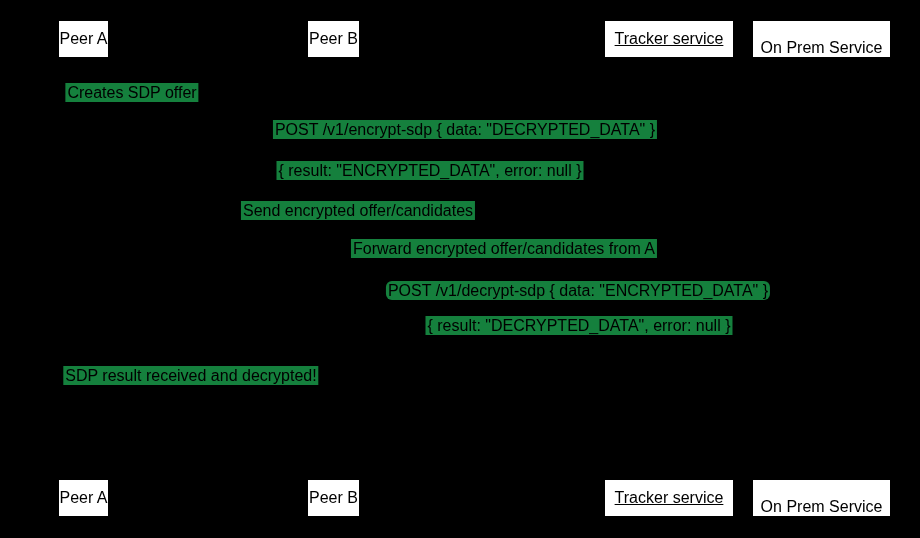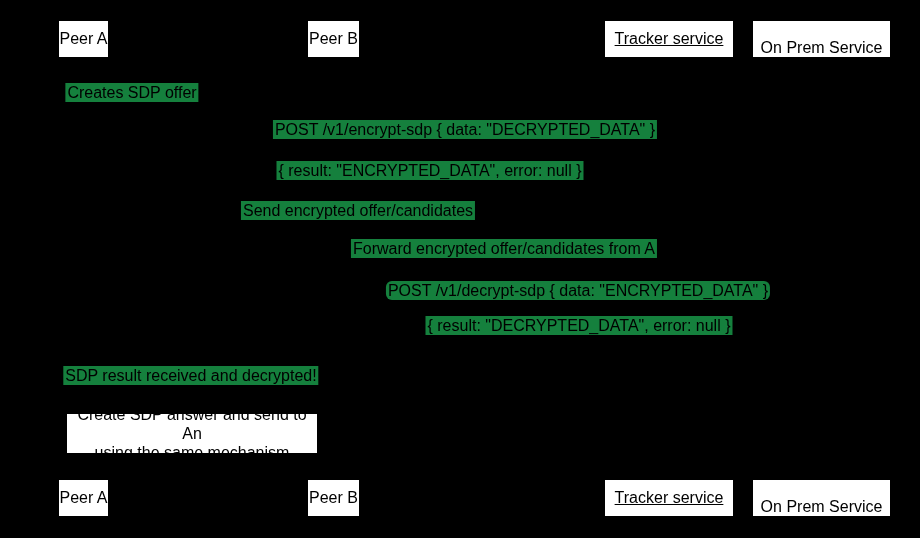--- a/index.html
+++ b/index.html
@@ -103,24 +103,20 @@
 
   <div class="msg" style="left:132px; top:83px;">Creates SDP offer</div>
   <div class="msg" style="left:429px; top:120px;margin-left:36px;">POST /v1/encrypt-sdp { data: "DECRYPTED_DATA" }</div>
   <div class="msg" style="left:430px; top:161px;">{ result: "ENCRYPTED_DATA", error: null }</div>
   <div class="msg" style="left:358px; top:201px;">Send encrypted offer/candidates</div>
   <div class="msg" style="left:504px; top:239px;">Forward encrypted offer/candidates from A</div>
   <div class="msg" style="left:578px; top:281px;border-radius:6px;">POST /v1/decrypt-sdp { data: "ENCRYPTED_DATA" }</div>
   <div class="msg" style="left:579px; top:316px;">{ result: "DECRYPTED_DATA", error: null }</div>
   <div class="msg" style="left:191px; top:366px;">SDP result received and decrypted!</div>
 
-  <div class="note">
-    <div>Create SDP answer and send to An</div>
-    <div>using the same mechanism</div>
-  </div>
 
   <div class="actor bottom a-peer-a">
     <span>Peer A</span>
   </div>
   <div class="actor bottom a-peer-b">
     <span>Peer B</span>
   </div>
   <div class="actor bottom a-tracker">
     <span>Tracker service</span>
   </div>

